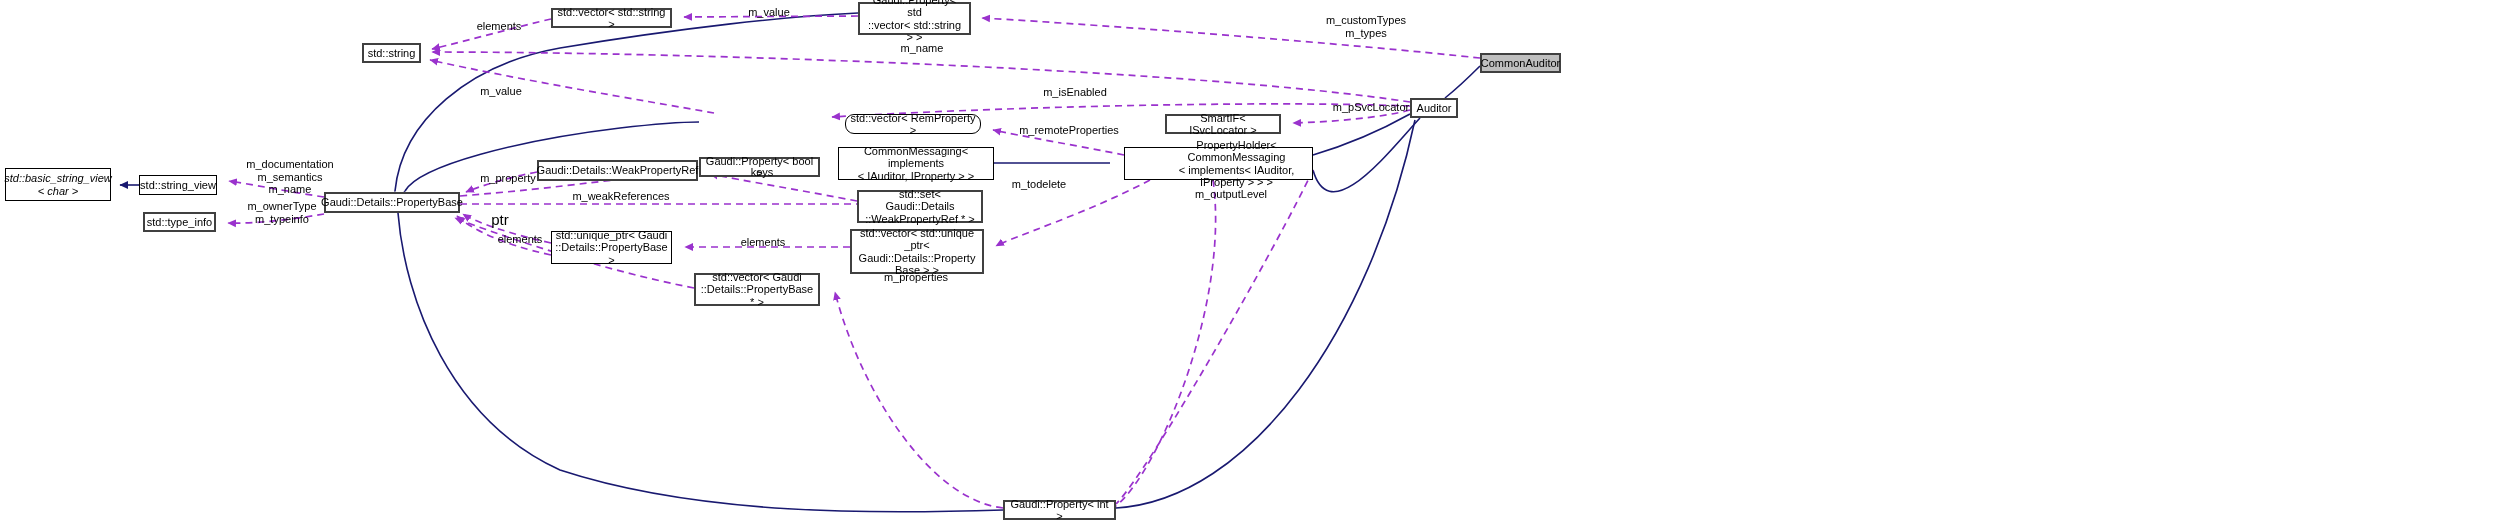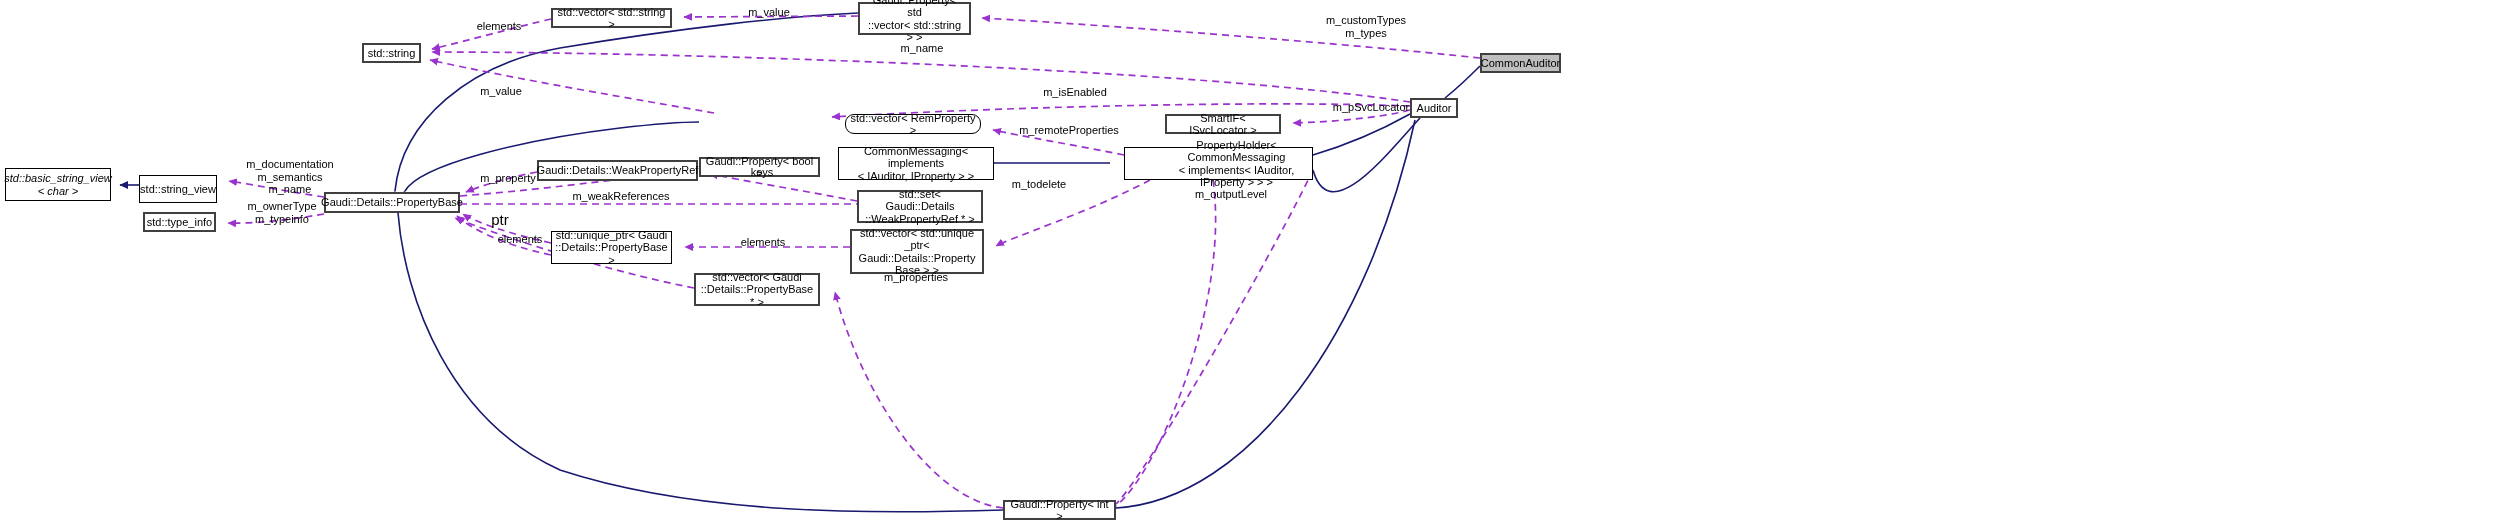--- a/index.html
+++ b/index.html
@@ -96,21 +96,21 @@
       <path d="M460,196 C560,188 640,176 697,170"></path>
       <path d="M1313,170 C1280,240 1150,470 1116,504"></path>
     </g>
   </svg>
 
   <div id="nodes-layer">
       <div class="node" style="left: 5px; top: 168px; width: 106px; height: 33px; font-size: 11px; font-style: italic;">
         <span class="txt">std::basic_string_view
 &lt; char &gt;</span>
       </div>
-      <div class="node" style="left: 139px; top: 175px; width: 78px; height: 28px; font-size: 11px;">
+      <div class="node" style="left: 139px; top: 175px; width: 78px; height: 20px; font-size: 11px;">
         <span class="txt">std::string_view</span>
       </div>
       <div class="node bold" style="left: 143px; top: 212px; width: 73px; height: 20px; font-size: 11px;">
         <span class="txt">std::type_info</span>
       </div>
       <div class="node bold" style="left: 324px; top: 192px; width: 136px; height: 21px; font-size: 11px;">
         <span class="txt">Gaudi::Details::PropertyBase</span>
       </div>
       <div class="node bold" style="left: 362px; top: 43px; width: 59px; height: 20px; font-size: 11px;">
         <span class="txt">std::string</span>

